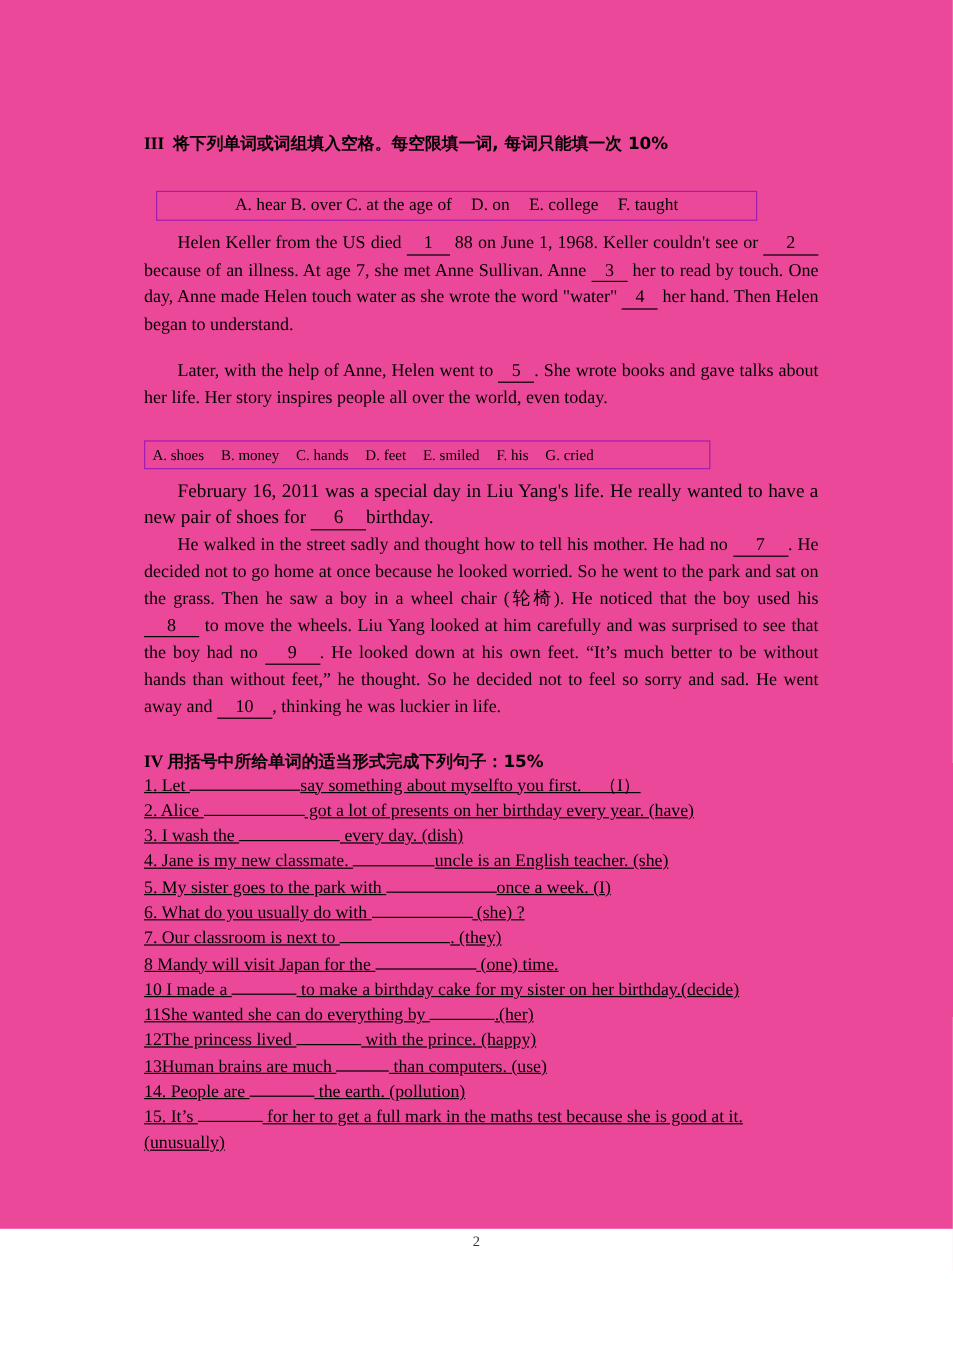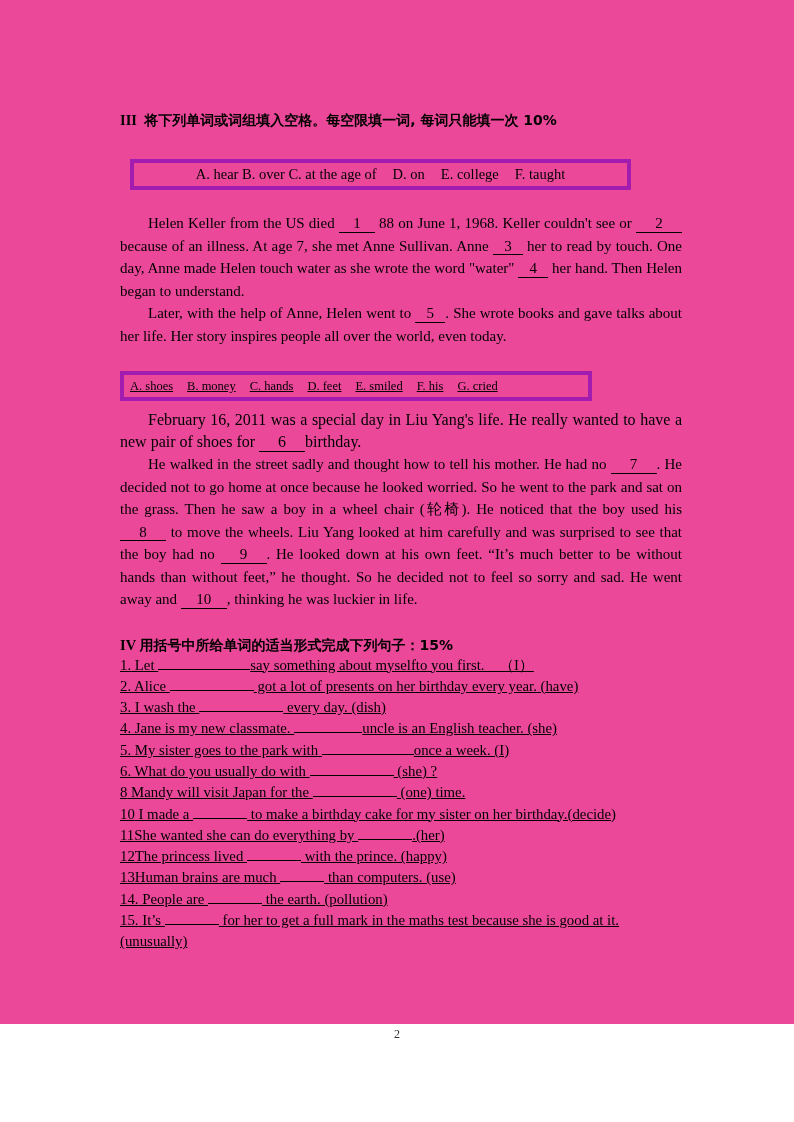--- a/index.html
+++ b/index.html
@@ -38,55 +38,54 @@
     white-space: nowrap;
   }
   .cn {
     font-family: "DejaVu Sans", "Liberation Sans", sans-serif;
     font-weight: bold;
     font-size: 14px;
   }
 
   
   .wordbox {
-    border: 4px solid #a21caf;
+    border: 1px solid #a21caf;
     box-sizing: border-box;
     font-size: 14.5px;
     line-height: 18px;
     padding: 2px 6px 3px 6px;
     white-space: nowrap;
   }
   .wordbox-1 {
     margin-left: 10px;
     width: 501px;
     margin-top: 29px;
     text-align: center;
   }
   .wordbox-1 .sp { display: inline-block; width: 16px; }
   .wordbox-2 {
     margin-left: 0px;
     width: 472px;
     margin-top: 24px;
     font-size: 12.5px;
     line-height: 16px;
     padding: 3px 13px 3px 6px;
-    text-decoration: underline;
   }
   .wordbox-2 .sp { display: inline-block; width: 14px; }
 
   
   .passage {
     font-size: 15px;
     line-height: 22.5px;
     text-align: justify;
     text-justify: inter-word;
     margin: 0;
   }
-  .passage.p1 { margin-top: 22px; }
-  .passage.p1b { margin-top: 0px; }
+  .passage.p1 { margin-top: 8px; }
+  .passage.p1b { margin-top: 16px; }
   .passage.p2 {
     margin-top: 8px;
     font-size: 16px;
     line-height: 22px;
   }
   .passage.p2b { margin-top: 0; }
   .indent { display: inline-block; width: 28px; }
 
   
   .bl {
@@ -155,20 +154,21 @@
 
     <p class="section-head sec4-head"><span>IV</span> <span class="cn">用括号中所给单词的适当形式完成下列句子：15%</span></p>
 
     <ul class="qlist">
       <li><span>1.</span><span> Let </span><span class="ul u-xl"></span><span>say something about myselfto you first.　（I）</span></li>
       <li><span>2.</span><span> Alice </span><span class="ul u-lg"></span><span> got a lot of presents on her birthday every year. (have)</span></li>
       <li><span>3.</span><span> I wash the </span><span class="ul u-lg"></span><span> every day. (dish)</span></li>
       <li><span>4.</span><span> Jane is my new classmate. </span><span class="ul u-md"></span><span>uncle is an English teacher. (she)</span></li>
       <li><span>5.</span><span> My sister goes to the park with </span><span class="ul u-xl"></span><span>once a week. (I)</span></li>
       <li><span>6.</span><span> What do you usually do with </span><span class="ul u-lg"></span><span> (she) ?</span></li>
+      <li><span>7.</span><span> Our classroom is next to </span><span class="ul u-xl"></span><span>. (they)</span></li>
       <li><span>8</span><span> Mandy will visit Japan for the </span><span class="ul u-lg"></span><span> (one) time.</span></li>
       <li class="just"><span>10</span><span> I made a </span><span class="ul u-sm"></span><span> to make a birthday cake for my sister on her birthday.(decide)</span></li>
       <li><span>11</span><span>She wanted she can do everything by </span><span class="ul u-sm"></span><span>.(her)</span></li>
       <li><span>12</span><span>The princess lived </span><span class="ul u-sm"></span><span> with the prince. (happy)</span></li>
       <li><span>13</span><span>Human brains are much </span><span class="ul u-xs"></span><span> than computers. (use)</span></li>
       <li><span>14.</span><span> People are </span><span class="ul u-sm"></span><span> the earth. (pollution)</span></li>
       <li><span>15.</span><span> It’s </span><span class="ul u-sm"></span><span> for her to get a full mark in the maths test because she is good at it.(unusually)</span></li>
     </ul>
 
   </div>

